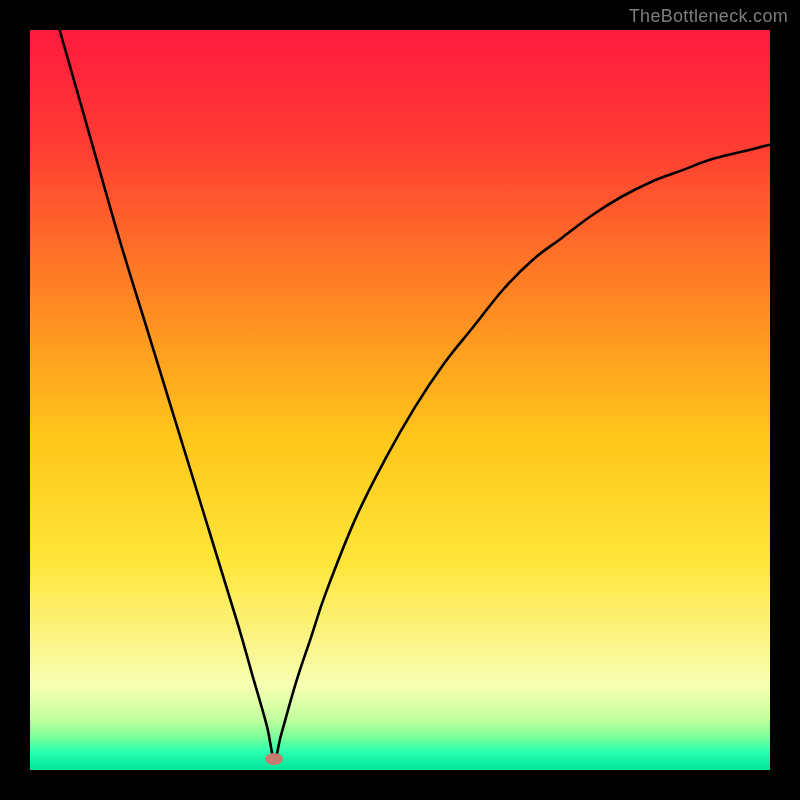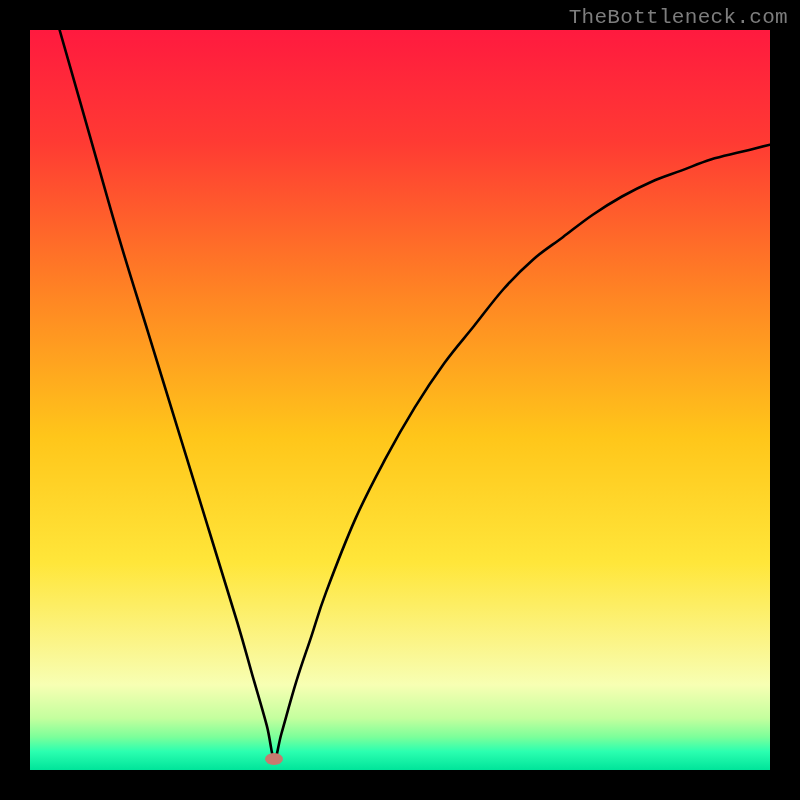--- a/index.html
+++ b/index.html
@@ -27,22 +27,22 @@
     overflow: hidden;
   }
   .gradient {
     position: absolute;
     inset: 0;
   }
   .watermark {
     position: absolute;
     top: 6px;
     right: 12px;
-    font-family: Liberation Mono, monospace;
-    font-size: 21px;
+    font-family: Liberation Sans, sans-serif;
+    font-size: 18px;
     color: #7d7d7d;
     letter-spacing: 0.3px;
     user-select: none;
   }
   svg.curve {
     position: absolute;
     inset: 0;
   }
   .marker {
     position: absolute;

